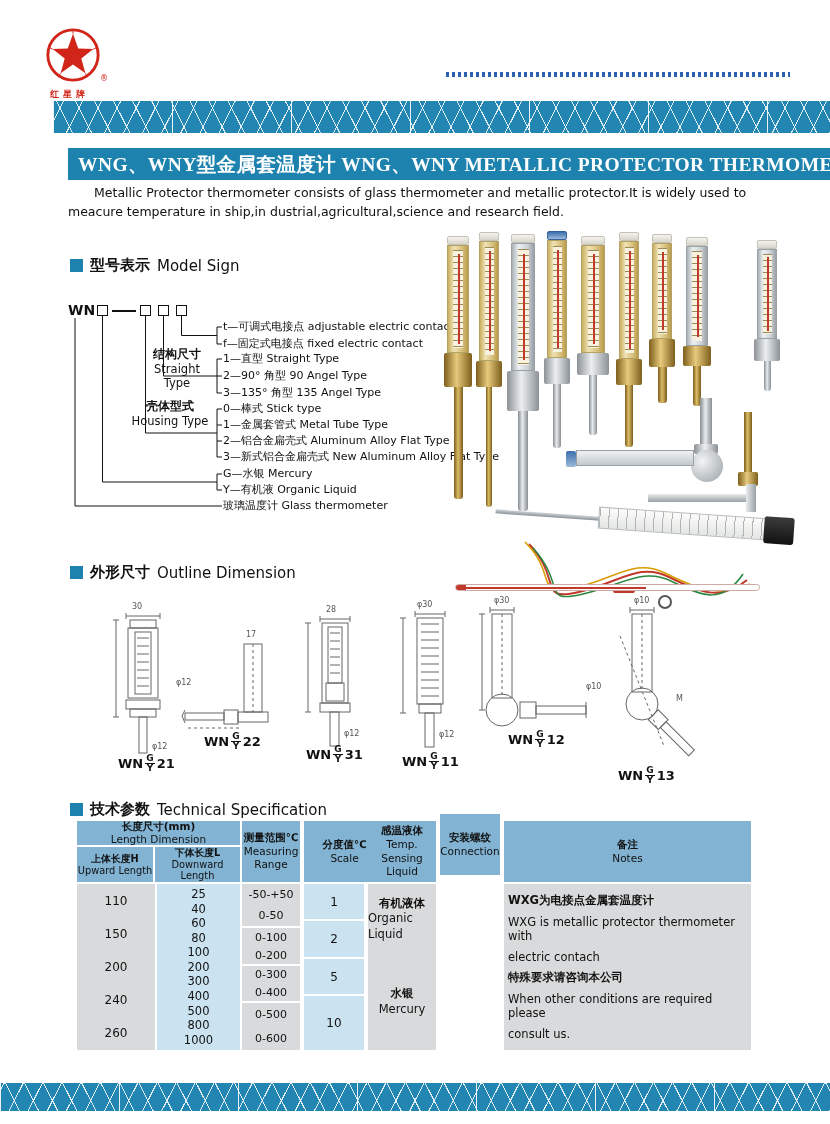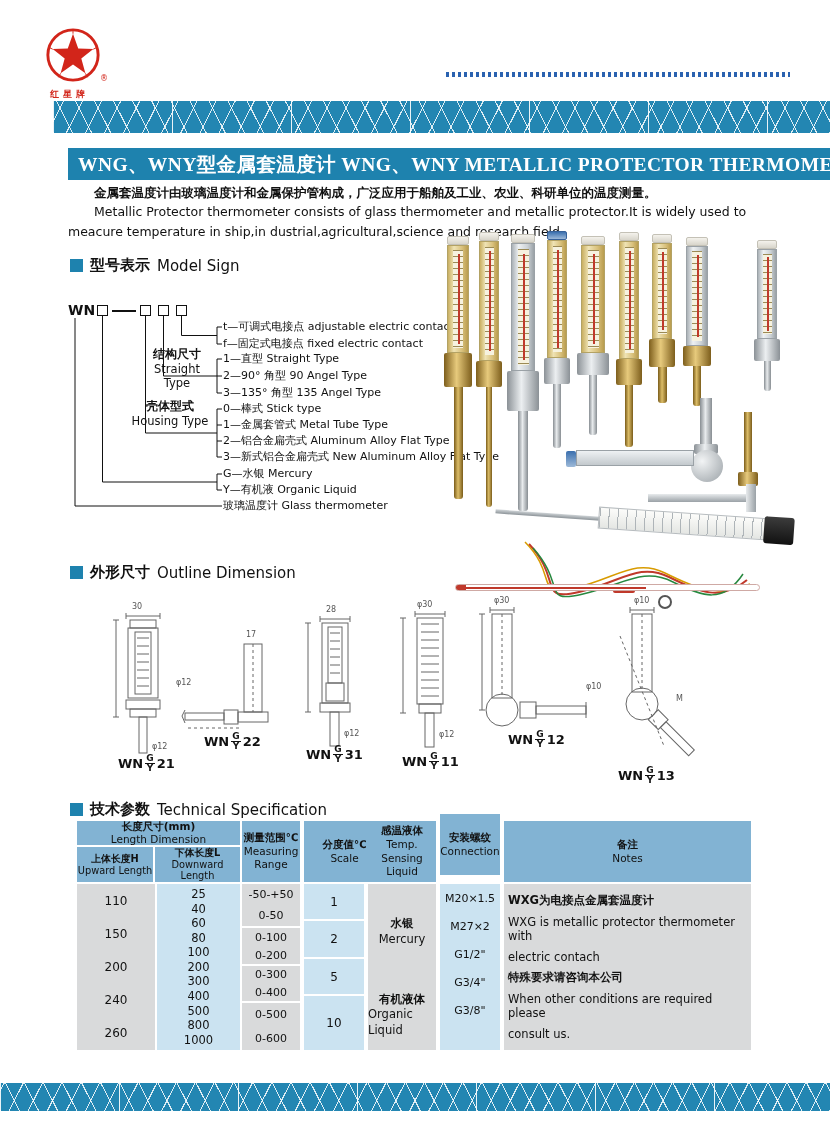--- a/index.html
+++ b/index.html
@@ -99,21 +99,20 @@
     <line x1="17.2" y1="49" x2="15" y2="53" stroke="#d2251a"></line>
   </svg>
   <span class="abs reg" style="left:100px;top:74px">®</span>
   <div class="abs brand-label" style="left:50px;top:88px">红星牌</div>
   <div class="abs dotline" style="left:446px;top:72px;width:344px"></div>
   <div class="abs band" style="left:53px;top:100px;width:777px;height:34px"></div>
 
   <div class="abs titlebar" style="left:68px;top:148px;width:762px;height:32px">WNG、WNY型金属套温度计 WNG、WNY METALLIC PROTECTOR THERMOMETER</div>
 
   <div class="abs intro" style="left:68px;top:183px;width:730px">
-    <p class="cn">金属套温度计由玻璃温度计和金属保护管构成，广泛应用于船舶及工业、农业、科研单位的温度测量。</p>
     <p>Metallic Protector thermometer consists of glass thermometer and metallic protector.It is widely used to meacure temperature in ship,in dustrial,agricultural,science and research field.</p>
   </div>
 
   <div class="abs sec" style="left:70px;top:256px">
     <span class="sq"></span>
     <b>型号表示</b>
     <span class="en">Model Sign</span>
   </div>
 
   <span class="abs wn" style="left:68px;top:302px">WN</span>
@@ -474,35 +473,28 @@
         <div class="cell-val">2</div>
       </div>
     <div class="grp" style="height:37px">
         <div class="cell-val">5</div>
       </div>
     <div class="grp" style="flex:1">
         <div class="cell-val">10</div>
       </div>
   </div>
   <div class="abs bcol gray" style="left:368px;top:884px;width:68px;height:166px">
+    <div class="liq" style="height:70px">
+      <span class="cnh">有机液体</span>
+        <span>Organic Liquid</span>
+    </div>
     <div class="liq" style="flex:1">
       <span class="cnh">水银</span>
         <span>Mercury</span>
     </div>
-    <div class="liq" style="height:70px">
-      <span class="cnh">有机液体</span>
-        <span>Organic Liquid</span>
-    </div>
-  </div>
-  <div class="abs bcol blue" style="left:440px;top:884px;width:60px;height:166px;justify-content:space-around;padding-bottom:26px">
-    <div class="cell-val" style="font-size:11px">M20×1.5</div>
-    <div class="cell-val" style="font-size:11px">M27×2</div>
-    <div class="cell-val" style="font-size:11px">G1/2"</div>
-    <div class="cell-val" style="font-size:11px">G3/4"</div>
-    <div class="cell-val" style="font-size:11px">G3/8"</div>
   </div>
   <div class="abs bcol gray" style="left:504px;top:884px;width:247px;height:166px;justify-content:space-around;padding:6px 4px">
     <div class="note-line cnh">WXG为电接点金属套温度计</div>
     <div class="note-line">WXG is metallic protector thermometer with</div>
     <div class="note-line">electric contach</div>
     <div class="note-line cnh">特殊要求请咨询本公司</div>
     <div class="note-line">When other conditions are required please</div>
     <div class="note-line">consult us.</div>
   </div>
 

